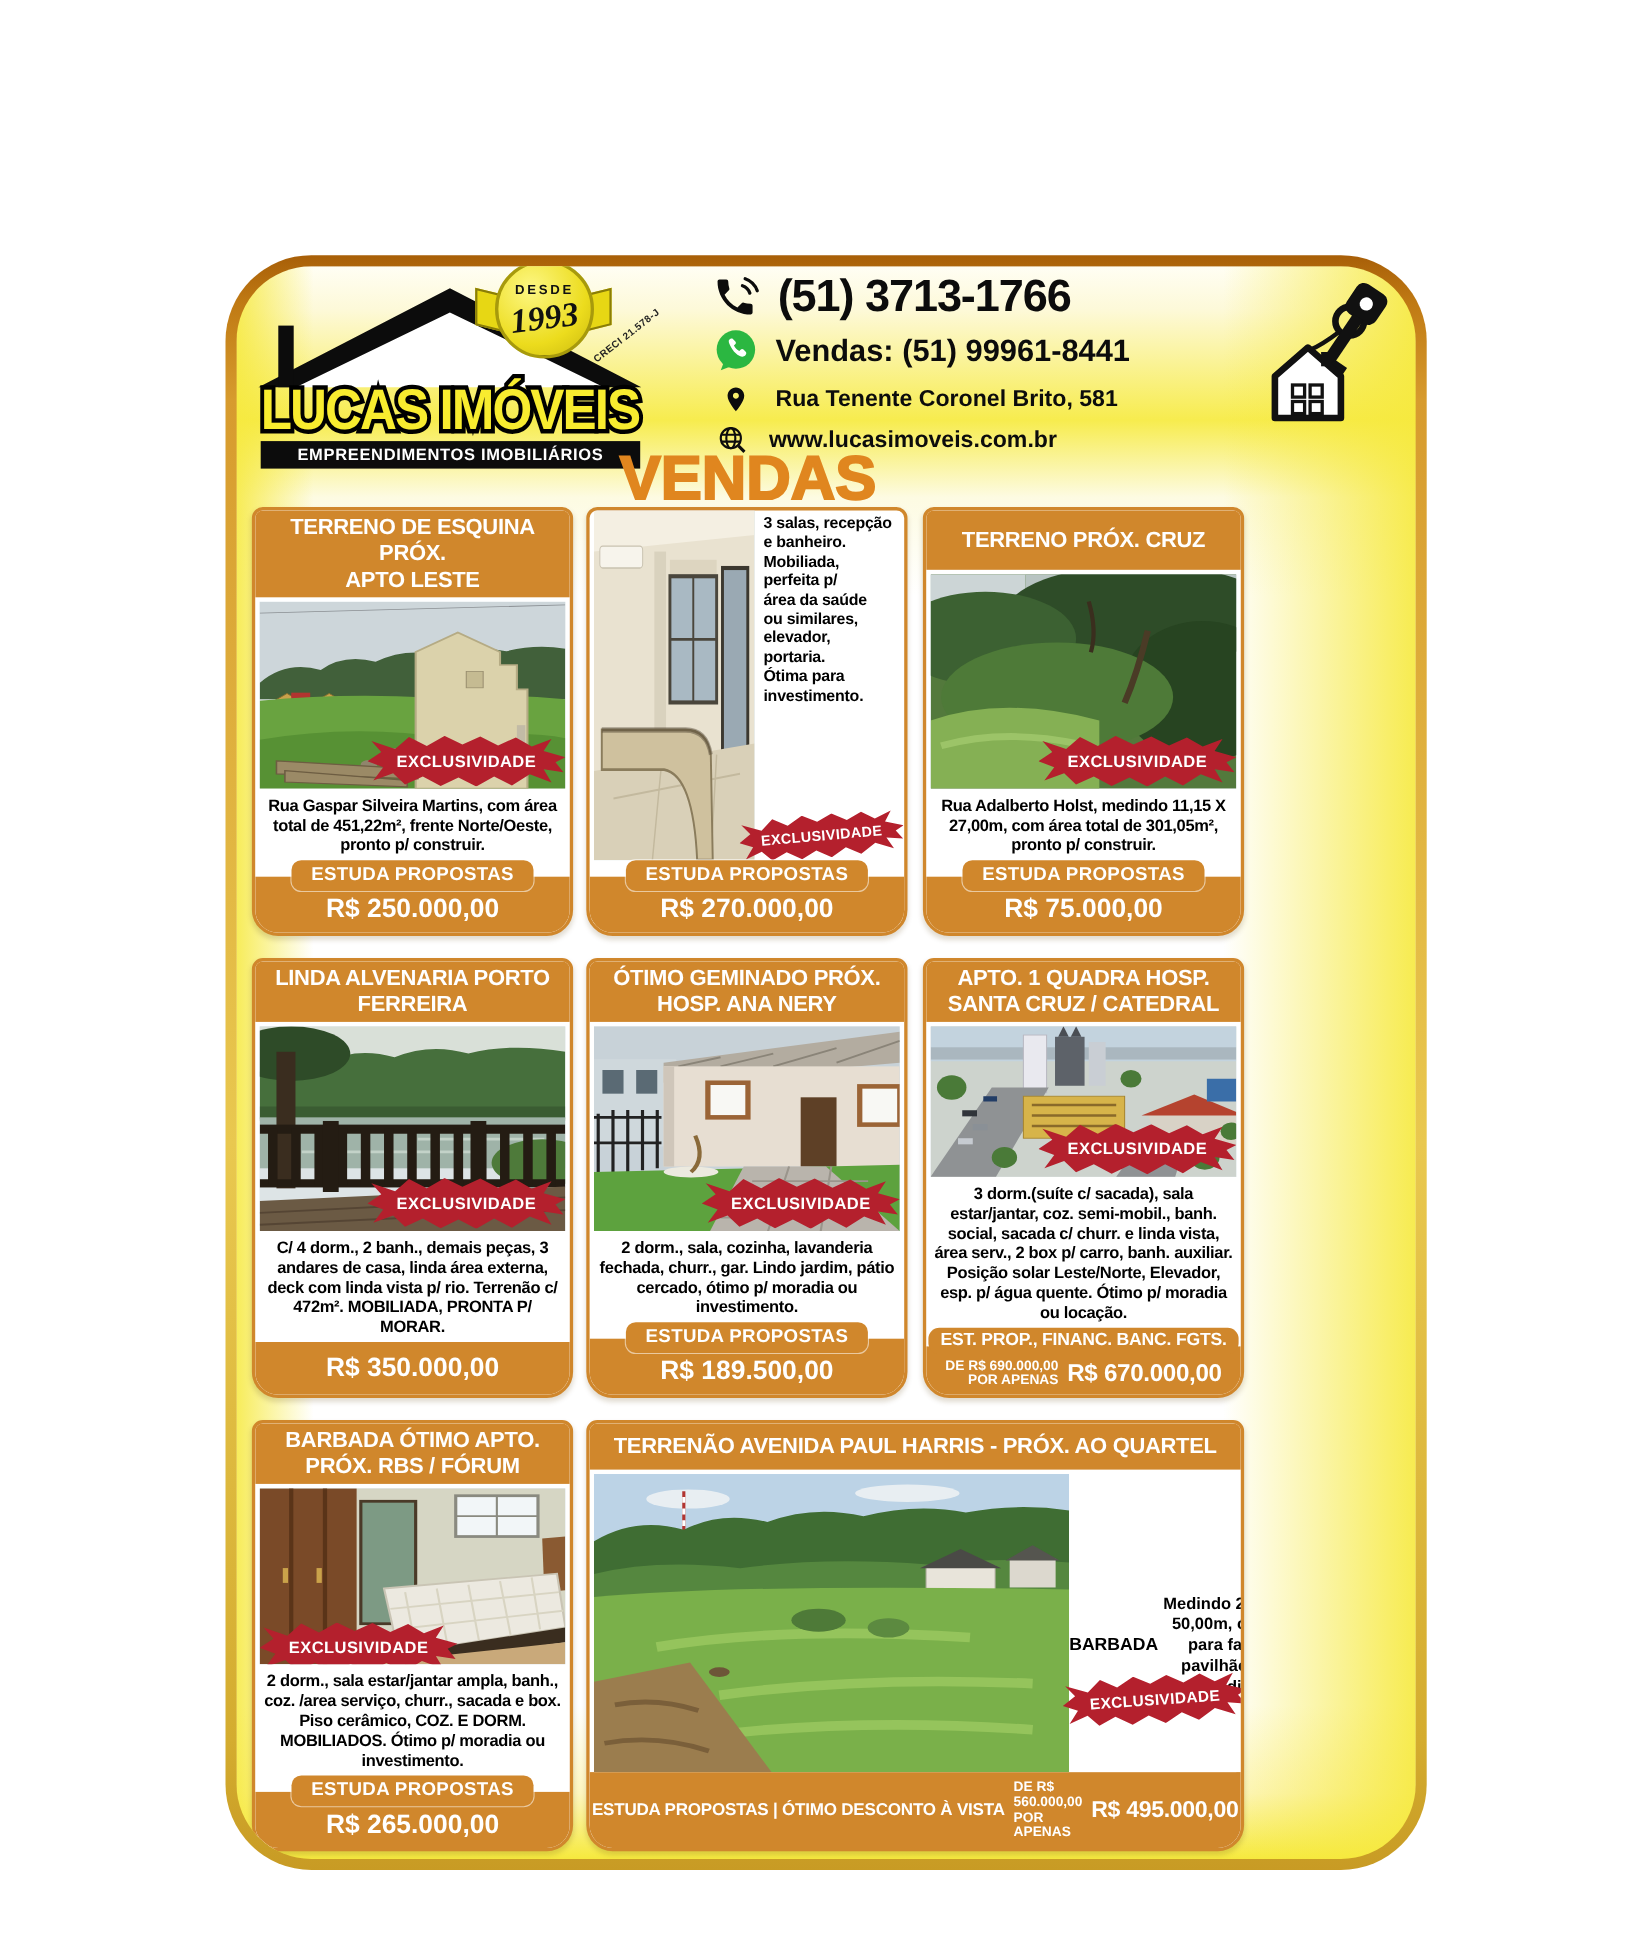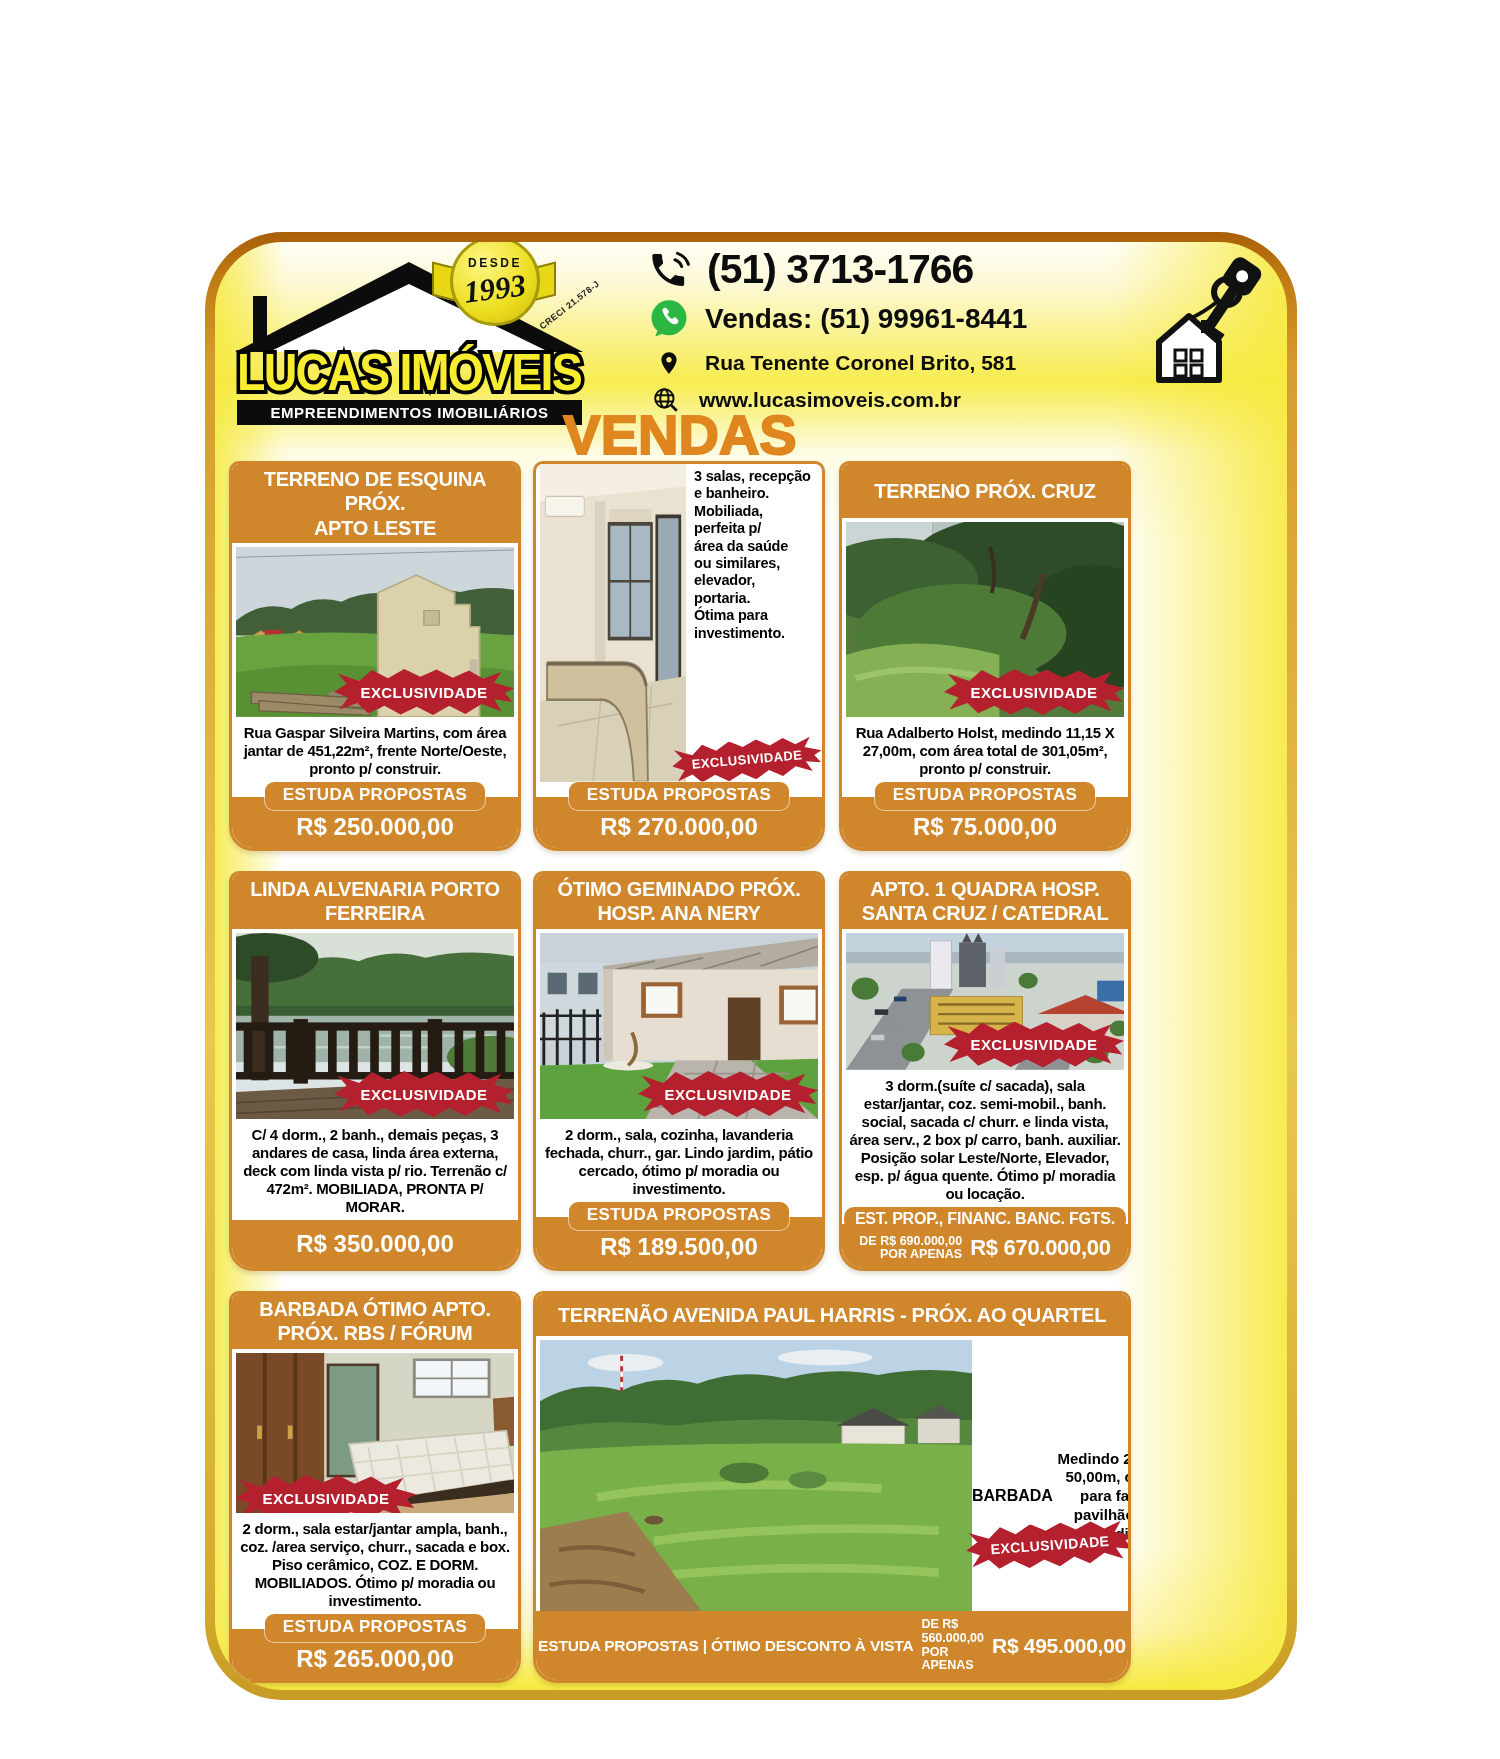--- a/index.html
+++ b/index.html
@@ -218,21 +218,21 @@
             <ellipse cx="160" cy="196" rx="7" ry="5" fill="#7d7258"></ellipse>
             <ellipse cx="104" cy="200" rx="8" ry="5" fill="#90856c"></ellipse>
             <g fill="#9b8a66" stroke="#6d5d42" stroke-width="1.5">
               <polygon points="16,196 150,206 150,218 16,212"></polygon>
               <polygon points="24,208 140,220 140,228 24,222"></polygon>
             </g>
             <rect x="244" y="152" width="8" height="26" fill="#c2bba6"></rect>
           </svg>
           <div class="burst br">EXCLUSIVIDADE</div>
         </div>
-        <div class="desc">Rua Gaspar Silveira Martins, com área jantar de 451,22m², frente Norte/Oeste, pronto p/ construir.</div>
+        <div class="desc">Rua Gaspar Silveira Martins, com área total de 451,22m², frente Norte/Oeste, pronto p/ construir.</div>
         <div class="cfoot">
           <div class="pill">ESTUDA PROPOSTAS</div>
           <div class="price">R$ 250.000,00</div>
         </div>
       </div>
 
       <div class="card" style="left:318px;top:219px;width:292px;height:390px">
         <div class="split">
           <div class="photo">
             <svg viewBox="0 0 165 255" preserveAspectRatio="none">

